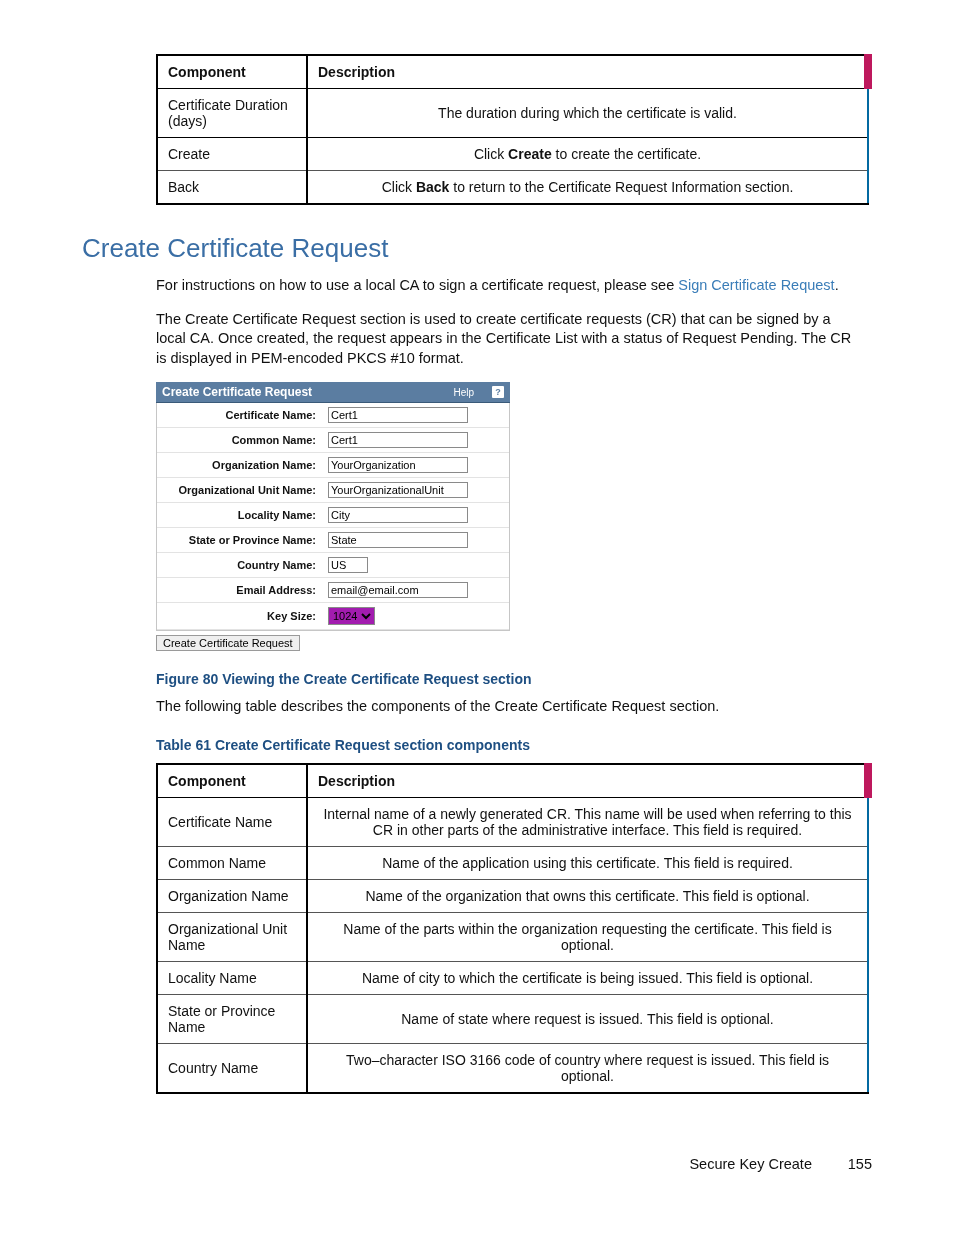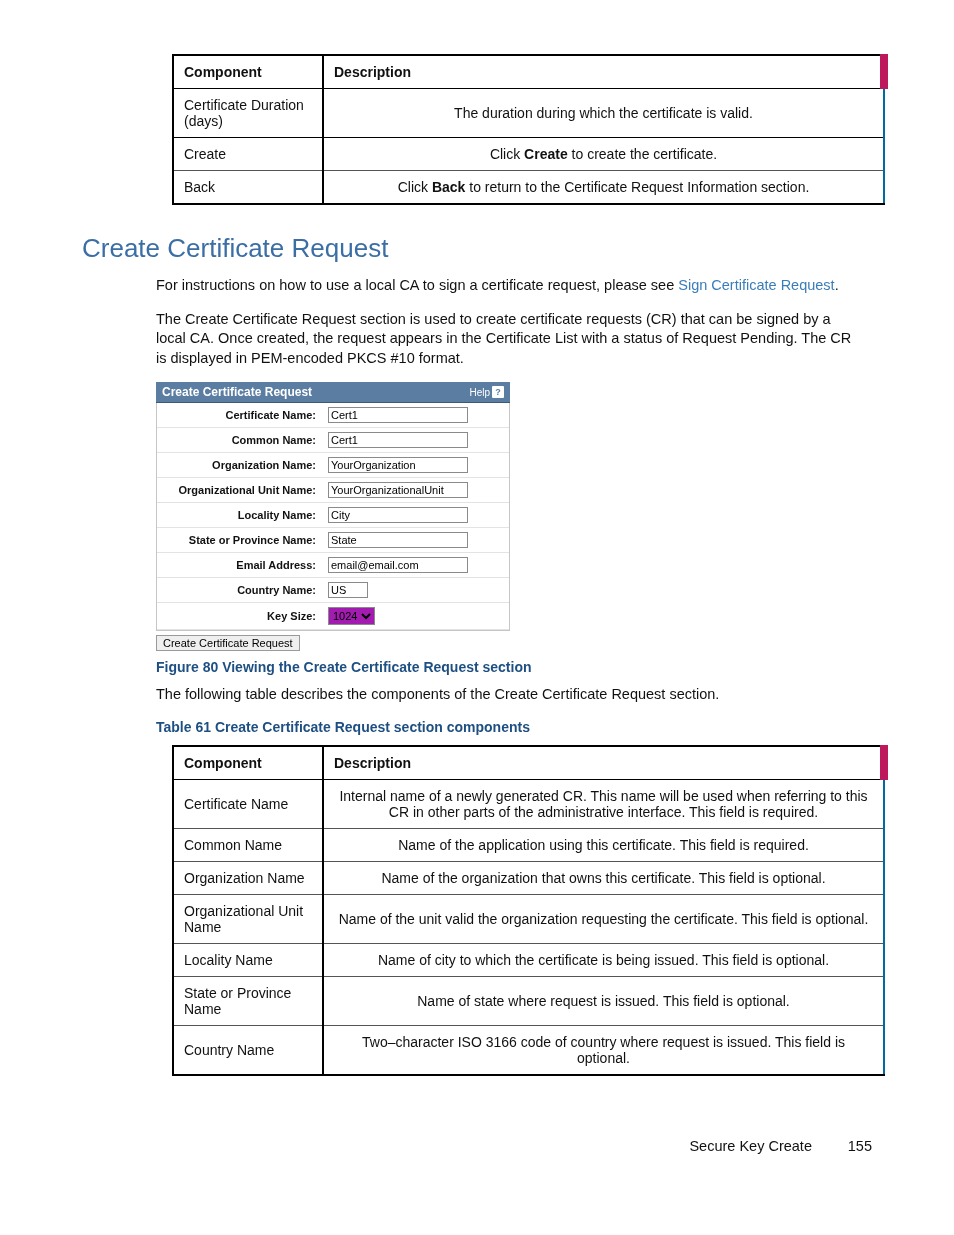--- a/index.html
+++ b/index.html
@@ -5,21 +5,21 @@
   * { box-sizing: border-box; }
   body {
     margin: 0;
     font-family: "Helvetica Neue", Helvetica, Arial, sans-serif;
     font-weight: 300;
     color: #111;
     background: #fff;
     width: 954px;
   }
   .page { padding: 54px 82px 40px 82px; }
-  table.doc { width: 100%; border-collapse: collapse; margin: 0 0 28px 16px; }
+  table.doc { width: 100%; border-collapse: collapse; margin: 0 0 28px 0; }
   table.doc th, table.doc td {
     text-align: left;
     vertical-align: middle;
     padding: 8px 10px;
     font-size: 14px;
   }
   table.doc th { font-weight: 700; border-top: 2px solid #000; border-bottom: 1px solid #000; border-left: 2px solid #000; }
   table.doc th:last-child { border-right: 8px solid #be185d; }
   table.doc td { border-top: 1px solid #555; border-left: 2px solid #000; }
   table.doc td:last-child { border-right: 2px solid #0369a1; text-align: center; }
@@ -29,37 +29,37 @@
 
   h2.section {
     color: #3a6ea5;
     font-weight: 300;
     font-size: 26px;
     margin: 4px 0 12px 0;
   }
   .body-indent { margin-left: 74px; }
   p { font-size: 14.5px; line-height: 1.35; margin: 0 16px 14px 0; }
   a.link { color: #3a7db8; text-decoration: none; }
-  .caption { color: #1e4f82; font-size: 14px; font-weight: 700; margin: 8px 0 10px 0; }
+  .caption { color: #1e4f82; font-size: 14px; font-weight: 700; margin: 20px 0 10px 0; }
   b { font-weight: 700; }
 
   
   .form-panel { width: 354px; background: #fff; margin: 8px 0 8px 0; font-family: Arial, sans-serif; }
   .form-header {
     background: #5b7da1;
     color: #fff;
     font-weight: 700;
     font-size: 12px;
     padding: 3px 6px;
     display: flex;
     justify-content: space-between;
     align-items: center;
     border-bottom: 1px solid #3a5a79;
   }
-  .form-header .help { font-weight: 400; font-size: 10px; display: flex; align-items: center; gap: 2px; }
+  .form-header .help { font-weight: 400; font-size: 10px; display: flex; align-items: center; gap: 18px; }
   .help-icon {
     display: inline-flex; align-items: center; justify-content: center;
     width: 12px; height: 12px; background: #fff; color: #5b7da1;
     font-size: 9px; font-weight: 700; border-radius: 1px;
   }
   .form-body { border: 1px solid #c6c6c6; border-top: none; }
   table.form { border-collapse: collapse; width: 100%; }
   table.form td {
     font-size: 11px; padding: 4px 6px; border-bottom: 1px solid #e3e3e3;
   }
@@ -162,26 +162,26 @@
               </tr>
           <tr>
                 <td class="lab">Locality Name:</td>
               <td class="val"><input type="text" value="City" style=""></td>
               </tr>
           <tr>
                 <td class="lab">State or Province Name:</td>
               <td class="val"><input type="text" value="State" style=""></td>
               </tr>
           <tr>
+                <td class="lab">Country Name:</td>
+              <td class="val"><input type="text" class="short" value="US" style=""></td>
+              </tr>
+          <tr>
                 <td class="lab">Email Address:</td>
               <td class="val"><input type="text" value="email@email.com" style=""></td>
-              </tr>
-          <tr>
-                <td class="lab">Country Name:</td>
-              <td class="val"><input type="text" class="short" value="US" style=""></td>
               </tr>
           <tr>
                 <td class="lab">Key Size:</td>
               <td class="val"><select><option>1024</option></select></td>
               </tr>
         </tbody>
           </table>
       </div>
       <div class="form-footer">
         <button>Create Certificate Request</button>
@@ -211,21 +211,21 @@
         <tr>
             <td>Common Name</td>
             <td>Name of the application using this certificate. This field is required.</td>
           </tr>
         <tr>
             <td>Organization Name</td>
             <td>Name of the organization that owns this certificate. This field is optional.</td>
           </tr>
         <tr>
             <td>Organizational Unit Name</td>
-            <td>Name of the unit valid the organization requesting the certificate. This field is optional.</td>
+            <td>Name of the parts within the organization requesting the certificate. This field is optional.</td>
           </tr>
         <tr>
             <td>Locality Name</td>
             <td>Name of city to which the certificate is being issued. This field is optional.</td>
           </tr>
         <tr>
             <td>State or Province Name</td>
             <td>Name of state where request is issued. This field is optional.</td>
           </tr>
         <tr>

